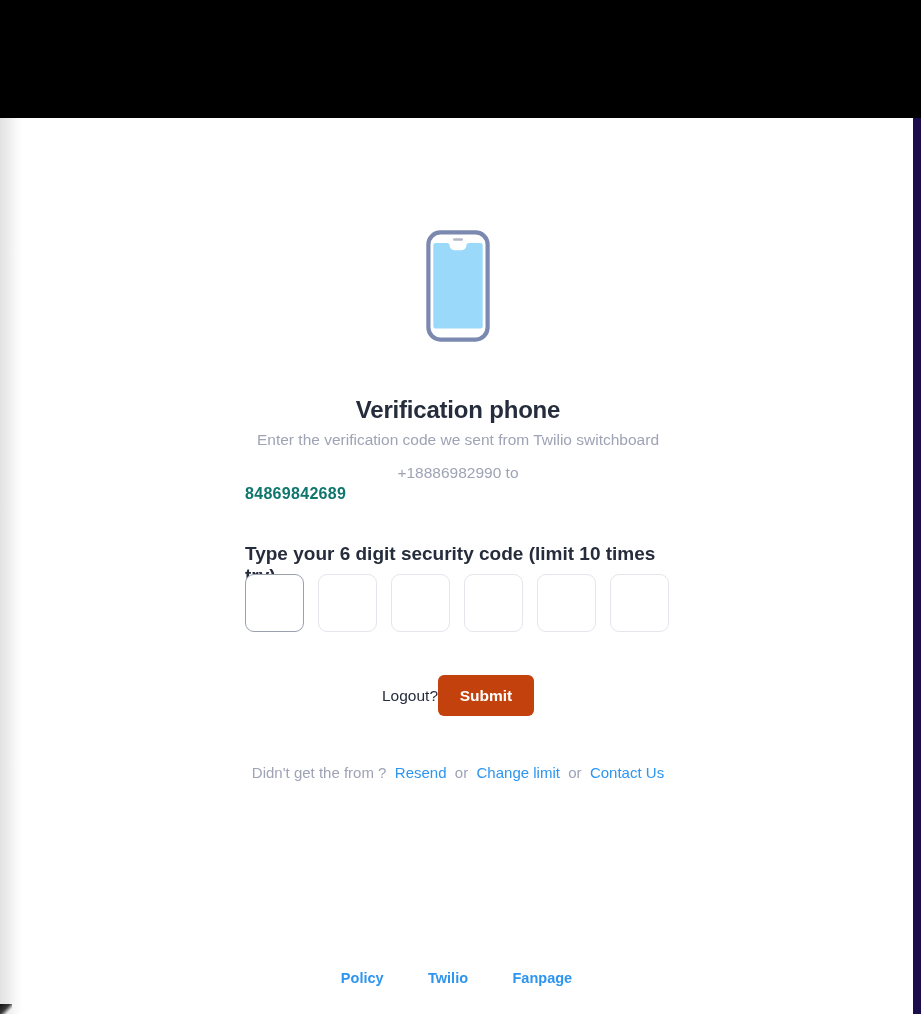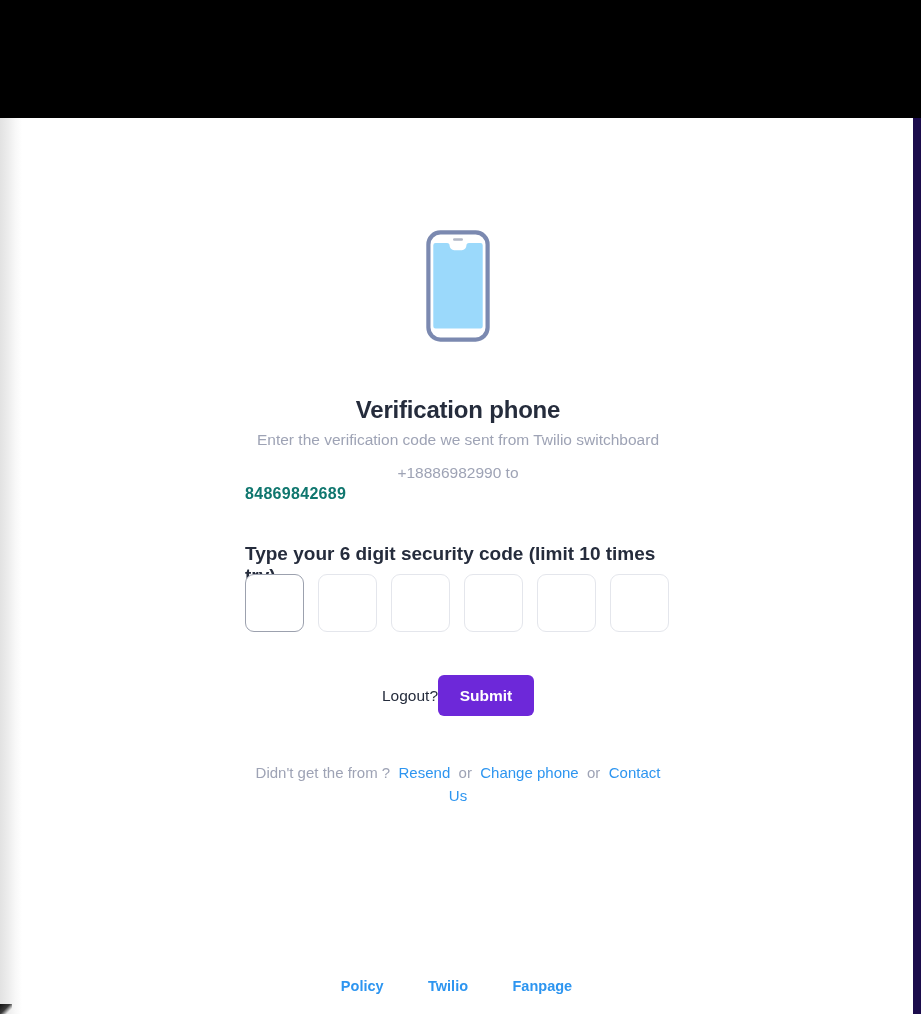--- a/index.html
+++ b/index.html
@@ -168,21 +168,21 @@
   }
   .logout-link {
     font-size: 15.5px;
     color: #252c3c;
     cursor: pointer;
     text-decoration: none;
   }
   .submit-btn {
     width: 96px;
     height: 41px;
-    background: #6d28d9;
+    background: #c2410c;
     color: #ffffff;
     border: none;
     border-radius: 6px;
     font-family: "Liberation Sans", sans-serif;
     font-size: 15.5px;
     font-weight: bold;
     cursor: pointer;
     padding: 0;
   }
 
@@ -213,21 +213,21 @@
     top: 843px;
     width: 913px;
     text-align: center;
   }
   .footer a {
     display: inline-block;
     color: #2d95f0;
     font-size: 14.5px;
     font-weight: bold;
     text-decoration: none;
-    margin: 17px 20px;
+    margin: 9px 20px;
     cursor: pointer;
   }
 </style>
 </head>
 <body>
 
 <div id="viewport">
 
   <div id="page">
     <div class="card">
@@ -256,21 +256,21 @@
         <input class="otp-box" type="text" maxlength="1" value="" style="">
         <input class="otp-box" type="text" maxlength="1" value="" style="">
       </div>
 
       <div class="actions">
         <a class="logout-link">Logout?</a>
         <button class="submit-btn">Submit</button>
       </div>
 
       <div class="resend-row">
-        <span>Didn't get the from ?</span><span>&nbsp;&nbsp;</span><a class="lnk">Resend</a><span>&nbsp;&nbsp;</span><span class="sep">or</span><span>&nbsp;&nbsp;</span><a class="lnk">Change phone</a><span>&nbsp;&nbsp;</span><span class="sep">or</span><span>&nbsp;&nbsp;</span><a class="lnk">Contact Us</a>
+        <span>Didn't get the from ?</span><span>&nbsp;&nbsp;</span><a class="lnk">Resend</a><span>&nbsp;&nbsp;</span><span class="sep">or</span><span>&nbsp;&nbsp;</span><a class="lnk">Change limit</a><span>&nbsp;&nbsp;</span><span class="sep">or</span><span>&nbsp;&nbsp;</span><a class="lnk">Contact Us</a>
       </div>
 
     </div>
 
     <div class="footer">
       <a>Policy</a>
       <a>Twilio</a>
       <a>Fanpage</a>
     </div>
   </div>

